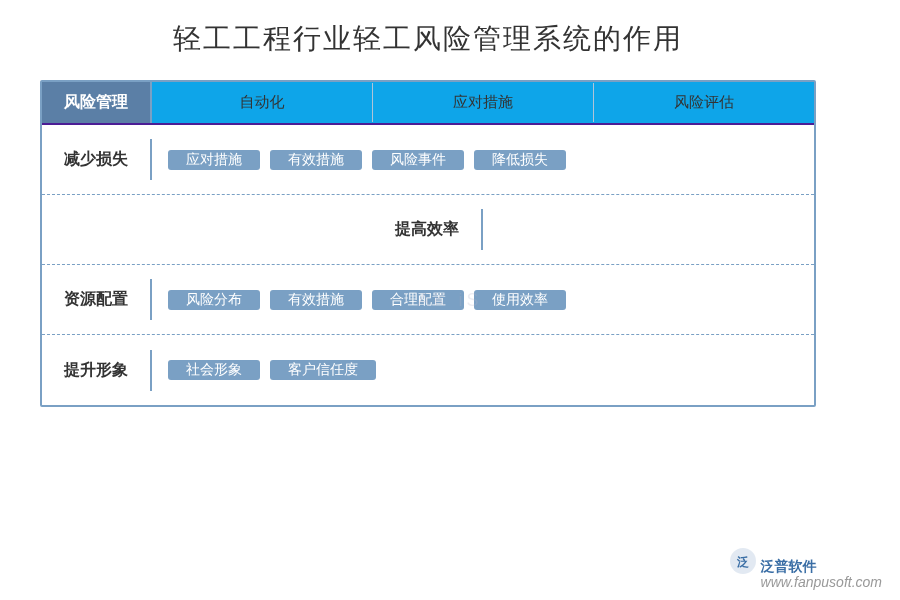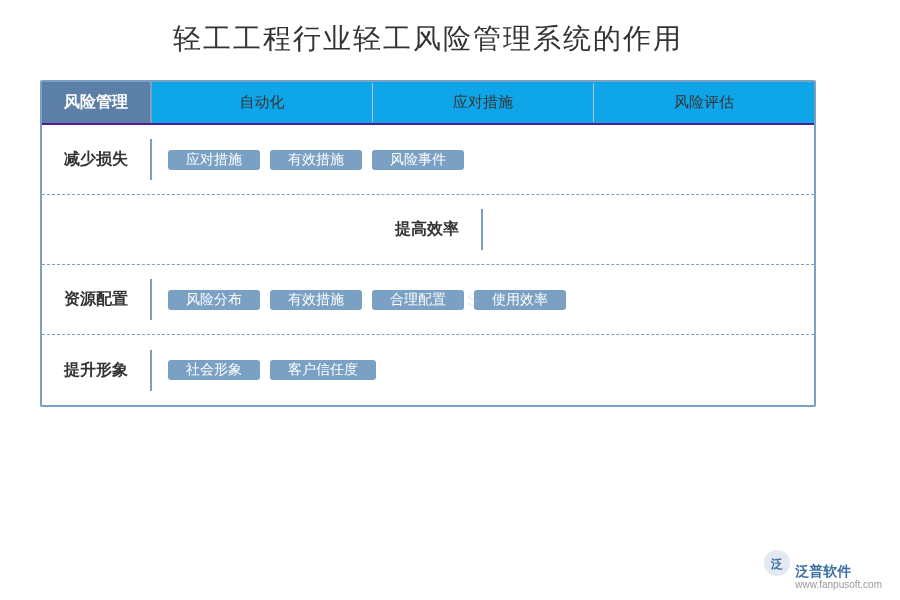--- a/index.html
+++ b/index.html
@@ -153,22 +153,23 @@
       align-items: flex-start;
       line-height: 1.1;
     }
     .logo-main {
       font-size: 14px;
       color: #3a6ea5;
       font-weight: bold;
       margin-top: 28px;
     }
     .logo-sub {
-      font-size: 10px;
+      font-size: 14px;
       color: #999;
+      font-style: italic;
     }
   </style>
 </head>
 <body>
 
 <div class="page-wrapper">
   <h1 class="main-title">轻工工程行业轻工风险管理系统的作用</h1>
 
   <div class="table-container">
 
@@ -182,20 +183,21 @@
         </div>
     </div>
 
     <div id="data-rows-container">
         <div class="data-row">
           <div class="row-label">减少损失</div>
           <div class="row-tags">
             <div class="tag">应对措施</div>
             <div class="tag">有效措施</div>
             <div class="tag">风险事件</div>
+            <div class="tag">降低损失</div>
           </div>
         </div>
         <div class="data-row">
           <div class="row-label">提高效率</div>
         </div>
         <div class="data-row">
           <div class="row-label">资源配置</div>
           <div class="row-tags">
             <div class="tag">风险分布</div>
             <div class="tag">有效措施</div>

